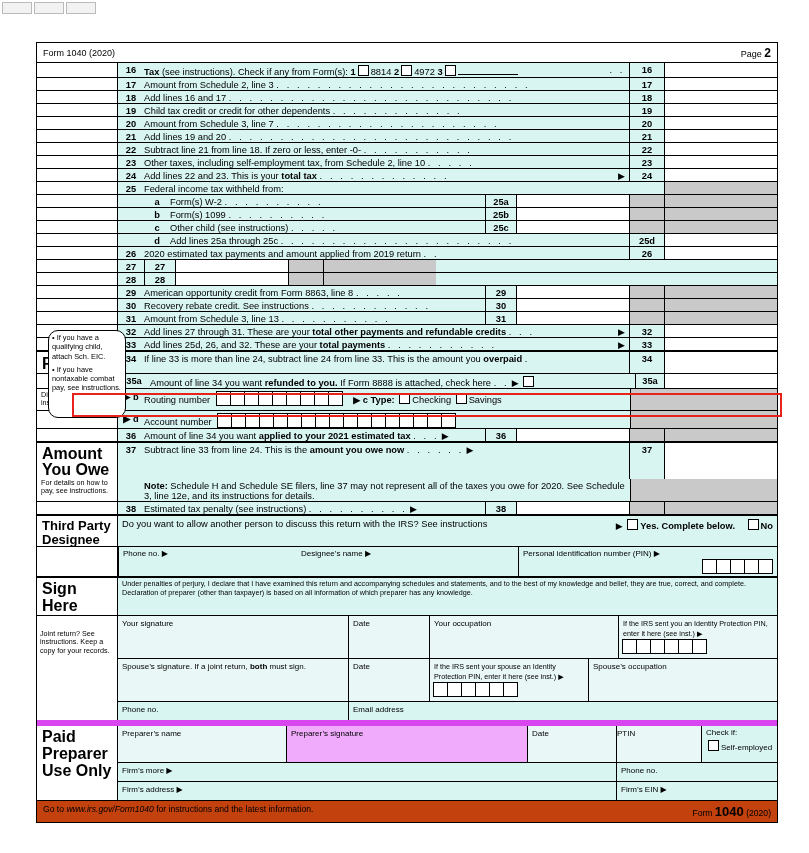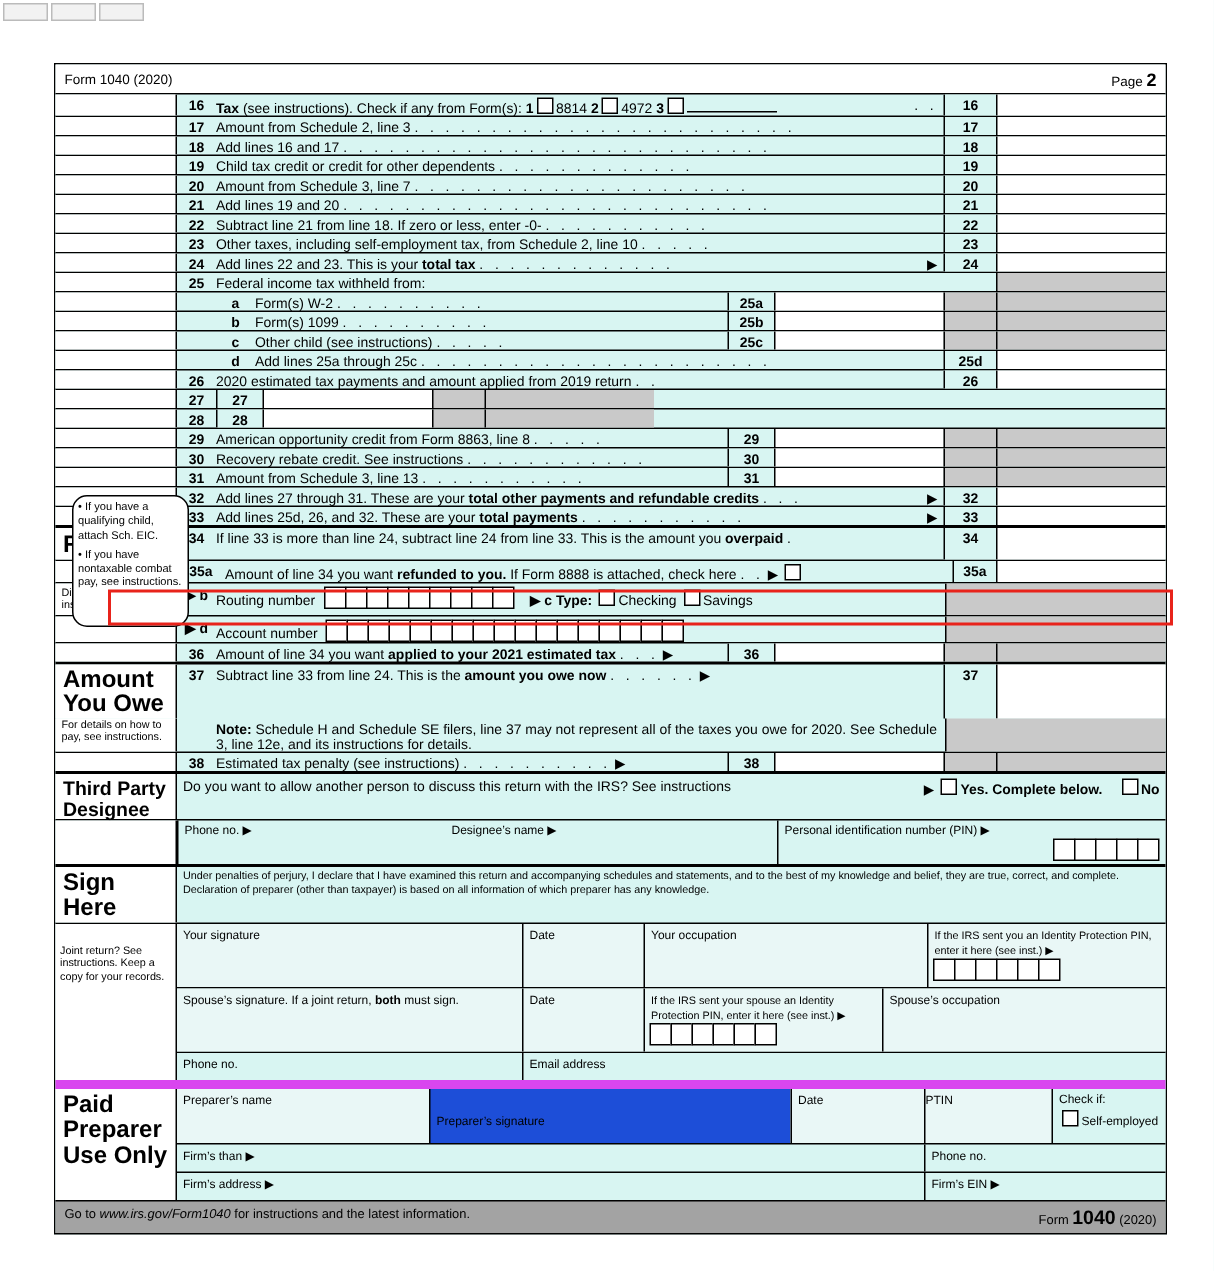--- a/index.html
+++ b/index.html
@@ -25,21 +25,21 @@
   .wline{display:inline-block;border-bottom:1px solid #000;height:9px;}
   .arrow{font-size:9px;}
   .small{font-size:8px;}
   .tiny{font-size:7.2px;line-height:1.15;}
   .bullets{font-size:7.4px;line-height:1.25;padding:2px 3px;}
   .sectlabel{font-size:16px;font-weight:bold;padding:3px 4px 0 5px;}
   .boxesrow{display:flex;}
   .sq{width:13px;height:13px;border:1px solid #000;background:#fff;margin-left:-1px;}
   .redbox{position:absolute;border:2px solid #e8231b;left:35px;top:350px;width:706px;height:20px;pointer-events:none;}
   .roundbox{position:absolute;left:11px;top:287px;width:76px;height:86px;border:1px solid #000;border-radius:10px;background:#fff;}
-  .footer{display:flex;justify-content:space-between;font-size:8.6px;padding:3px 6px;background:#a3a3a3;border-top:1px solid #000;}
+  .footer{display:flex;justify-content:space-between;font-size:8.6px;padding:3px 6px;background:#c2410c;border-top:1px solid #000;}
   .footer b{font-size:13px;}
   .sigcell{border-left:1px solid #000;}
   .topbars{position:absolute;top:0;left:0;width:809px;height:14px;background:#fff;}
   .tb{position:absolute;top:2px;height:10px;border:1px solid #bbb;background:#f2f2f2;}
 </style>
 </head>
 <body>
 
 <div id="page">
 
@@ -448,30 +448,30 @@
       </div>
     </div>
 
     <div class="row" style="border-top:6px solid #d946ef;background:#d8f5f2;">
       <div class="leadcol bg" style="width:80px;flex:0 0 80px;">
         <div class="sectlabel" style="font-size:16px;line-height:1.05;">Paid Preparer Use Only</div>
       </div>
       <div style="flex:1 1 auto;">
         <div class="row" style="border-top:0;height:36px;">
           <div class="desc" style="flex:0 0 160px;padding:2px 4px;background:#e9f7f6;"><span class="small">Preparer’s name</span></div>
-          <div class="desc sigcell" style="flex:0 0 232px;padding:16px 4px;background:#1d4ed8;"><span class="small">Preparer’s signature</span></div>
+          <div class="desc sigcell" style="flex:0 0 232px;padding:2px 4px;background:#f0abfc;"><span class="small">Preparer’s signature</span></div>
           <div class="desc sigcell" style="flex:0 0 80px;padding:2px 4px;background:#e9f7f6;"><span class="small">Date</span></div>
           <div class="desc sigcell" style="flex:0 0 84px;padding:2px 0;background:#e9f7f6;"><span class="small">PTIN</span></div>
           <div class="desc sigcell" style="flex:1;padding:2px 4px;">
             <div class="small">Check if:</div>
             <div class="small" style="margin-top:3px;"><span class="chk"></span><span>Self-employed</span></div>
           </div>
         </div>
         <div class="row" style="height:18px;">
-          <div class="desc" style="flex:1;padding:2px 4px;"><span class="small">Firm’s than  ▶</span></div>
+          <div class="desc" style="flex:1;padding:2px 4px;"><span class="small">Firm’s more  ▶</span></div>
           <div class="desc sigcell" style="flex:0 0 152px;padding:2px 4px;"><span class="small">Phone no.</span></div>
         </div>
         <div class="row" style="height:18px;">
           <div class="desc" style="flex:1;padding:2px 4px;"><span class="small">Firm’s address ▶</span></div>
           <div class="desc sigcell" style="flex:0 0 152px;padding:2px 4px;"><span class="small">Firm’s EIN ▶</span></div>
         </div>
       </div>
     </div>
 
     <div class="footer">

